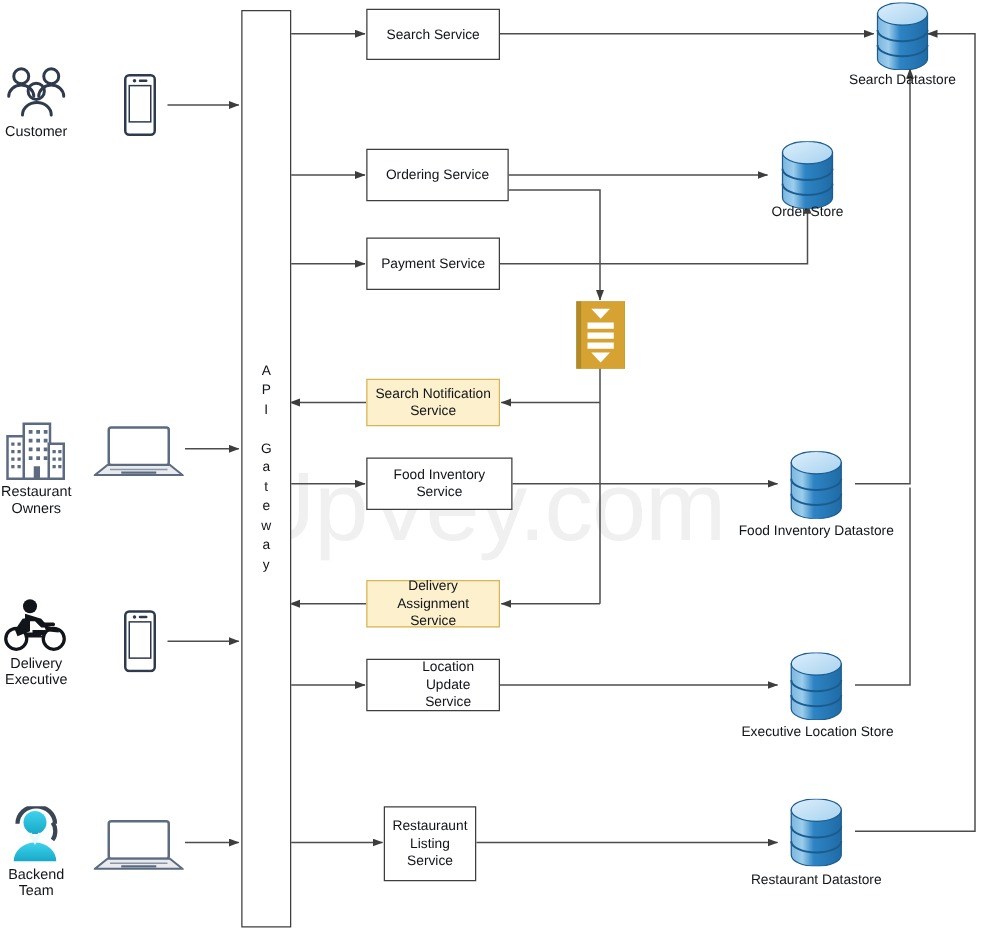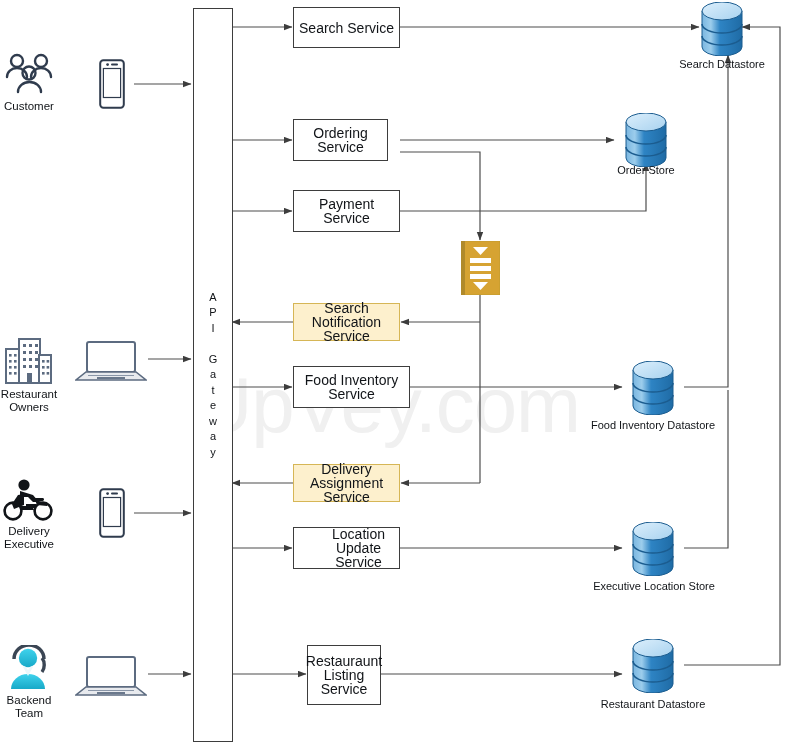--- a/index.html
+++ b/index.html
@@ -14,21 +14,21 @@
     font-size:78px;color:#f0f0f0;letter-spacing:-1px;
     font-family:"Liberation Sans", sans-serif;
     pointer-events:none;user-select:none;line-height:90px;
   }
   svg.wires{position:absolute;left:0;top:0;width:800px;height:744px;}
 
   .node{position:absolute;box-sizing:border-box;display:flex;
         align-items:center;justify-content:center;text-align:center;}
   .svcbox{
     border:1px solid #3d3d3d;background:#ffffff;
-    font-size:14px;line-height:14px;color:#111418;padding:2px 4px;
+    font-size:11px;line-height:14px;color:#111418;padding:2px 4px;
   }
   .svcbox.highlight{background:#fdf0cd;border:1px solid #d6b656;}
   .gateway{
     position:absolute;border:1px solid #3d3d3d;background:#ffffff;
     display:flex;align-items:center;justify-content:center;
   }
   .gateway .gwtext{
     font-size:11px;line-height:15.5px;text-align:center;color:#111418;
   }
   .actor{position:absolute;display:flex;flex-direction:column;
@@ -110,21 +110,21 @@
       <span style="display:block">w</span>
       <span style="display:block">a</span>
       <span style="display:block">y</span>
     </div>
   </div>
 
   <div class="node svcbox" style="left:293px;top:7px;width:107px;height:41px;">
     <span>Search Service</span>
   </div>
 
-  <div class="node svcbox" style="left:293px;top:119px;width:95px;height:42px;">
+  <div class="node svcbox" style="left:293px;top:119px;width:114px;height:42px;">
     <span>Ordering Service</span>
   </div>
 
   <div class="node svcbox" style="left:293px;top:190px;width:107px;height:42px;">
     <span>Payment Service</span>
   </div>
 
   <div class="node svcbox highlight" style="left:293px;top:303px;width:107px;height:38px;">
     <span class="ml">
         <div>Search Notification</div>

